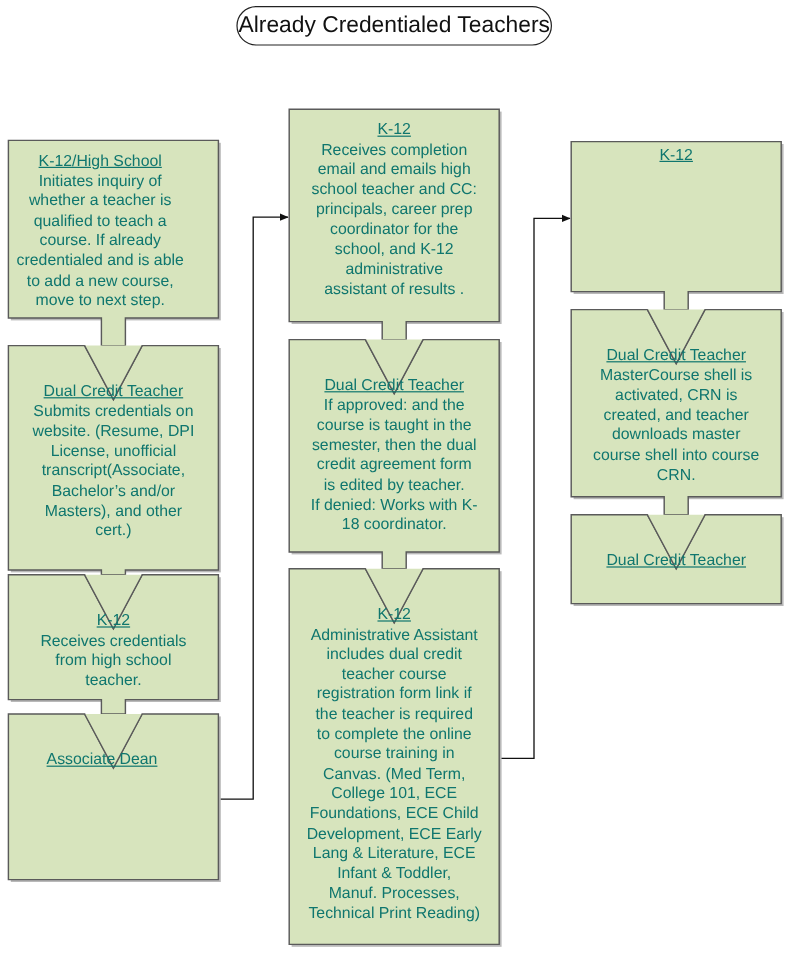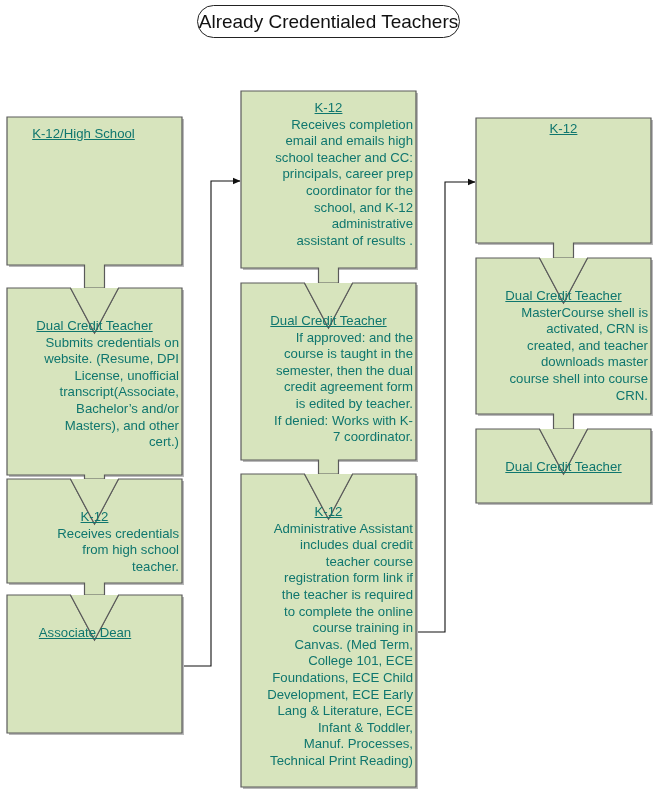--- a/index.html
+++ b/index.html
@@ -6,21 +6,21 @@
   body { width: 658px; height: 800px; position: relative; overflow: hidden;
          font-family: "Liberation Sans", "DejaVu Sans", sans-serif; color: #1a1a1a; }
   #diagram { position: absolute; left: 0; top: 0; }
   .title-pill { position: absolute; left: 197px; top: 5px; width: 263px; height: 33px;
     border: 1.3px solid #222; border-radius: 17px; box-sizing: border-box;
     display: flex; align-items: center; justify-content: center;
     font-size: 19px; color: #111; text-align: right; }
   .box-text { position: absolute; text-align: center; font-size: 13.2px; line-height: 16.6px;
     color: #0f766e; box-sizing: border-box; padding: 0 3px; }
   .box-text .role { text-decoration: underline; display: block; }
-  .box-text .desc { display: block; white-space: pre-line; text-align: right; }
+  .box-text .desc { display: block; white-space: pre-line; }
 </style>
 </head>
 <body>
 
 <svg id="diagram" width="658" height="800">
   <defs>
     <marker id="arrowhead" markerWidth="8" markerHeight="8" refX="7" refY="4" orient="auto" markerUnits="userSpaceOnUse">
       <path d="M0,0.8 L7.5,4 L0,7.2 Z" fill="#111"></path>
     </marker>
   </defs>
@@ -56,20 +56,27 @@
       <rect x="478" y="431" width="175" height="74" fill="#b9b9b9"></rect>
       <path d="M476,429 L539.5,429 L563.5,474 L587.5,429 L651,429 L651,503 L476,503 Z" fill="#d7e4bd" stroke="#5a5a5a" stroke-width="1.2" stroke-linejoin="miter"></path>
       <path d="M539.5,429 L563.5,474 L587.5,429" fill="#d7e4bd" stroke="#5a5a5a" stroke-width="1.1"></path>
     </g>
 </svg>
 
 <div class="title-pill">Already Credentialed Teachers</div>
 <div id="texts">
     <div class="box-text" style="left: 7px; width: 153px; top: 126px;">
       <span class="role">K-12/High School</span>
+      <span class="desc">Initiates inquiry of
+whether a teacher is
+qualified to teach a
+course. If already
+credentialed and is able
+to add a new course,
+move to next step.</span>
     </div>
     <div class="box-text" style="left: 7px; width: 175px; top: 318px;">
       <span class="role">Dual Credit Teacher</span>
       <span class="desc">Submits credentials on
 website. (Resume, DPI
 License, unofficial
 transcript(Associate,
 Bachelor’s and/or
 Masters), and other
 cert.)</span>
@@ -95,21 +102,21 @@
 assistant of results .</span>
     </div>
     <div class="box-text" style="left: 241px; width: 175px; top: 313px;">
       <span class="role">Dual Credit Teacher</span>
       <span class="desc">If approved: and the
 course is taught in the
 semester, then the dual
 credit agreement form
 is edited by teacher.
 If denied: Works with K-
-7 coordinator.</span>
+18 coordinator.</span>
     </div>
     <div class="box-text" style="left: 241px; width: 175px; top: 504px;">
       <span class="role">K-12</span>
       <span class="desc">Administrative Assistant
 includes dual credit
 teacher course
 registration form link if
 the teacher is required
 to complete the online
 course training in

